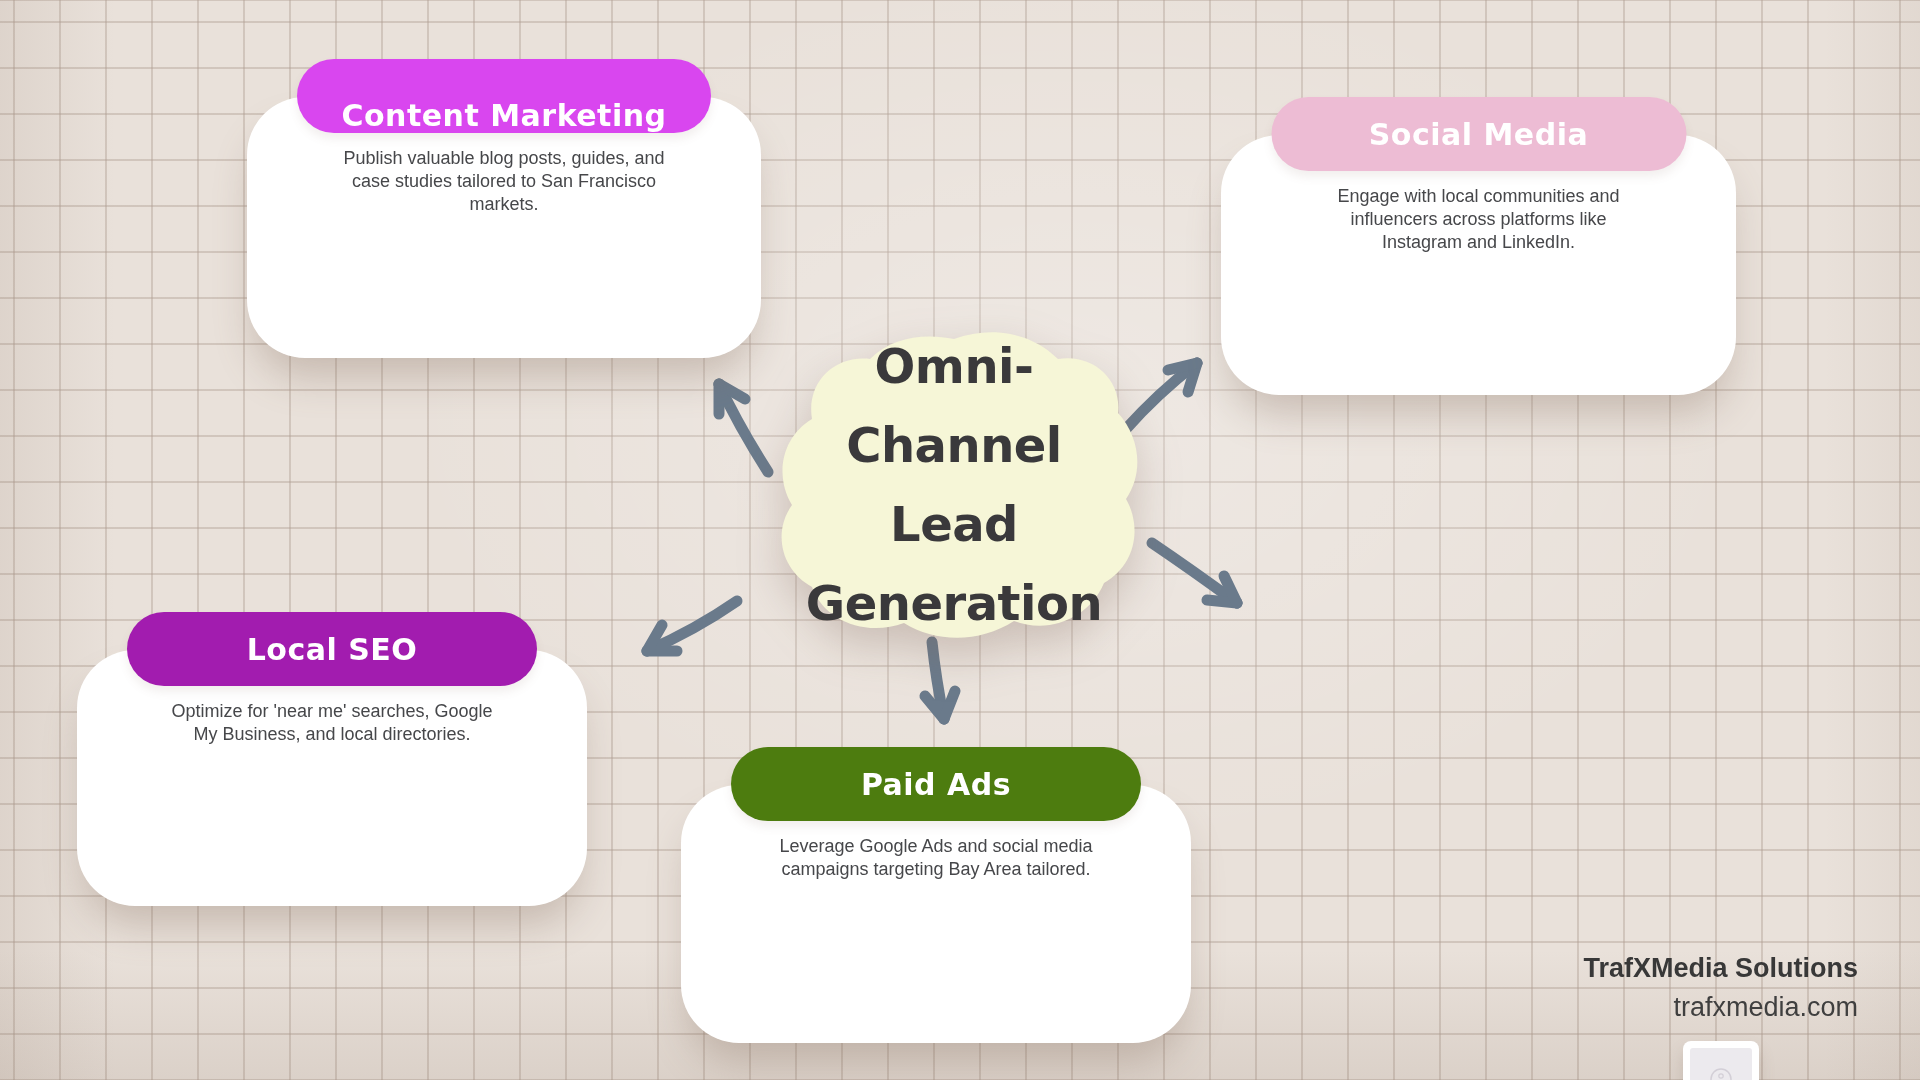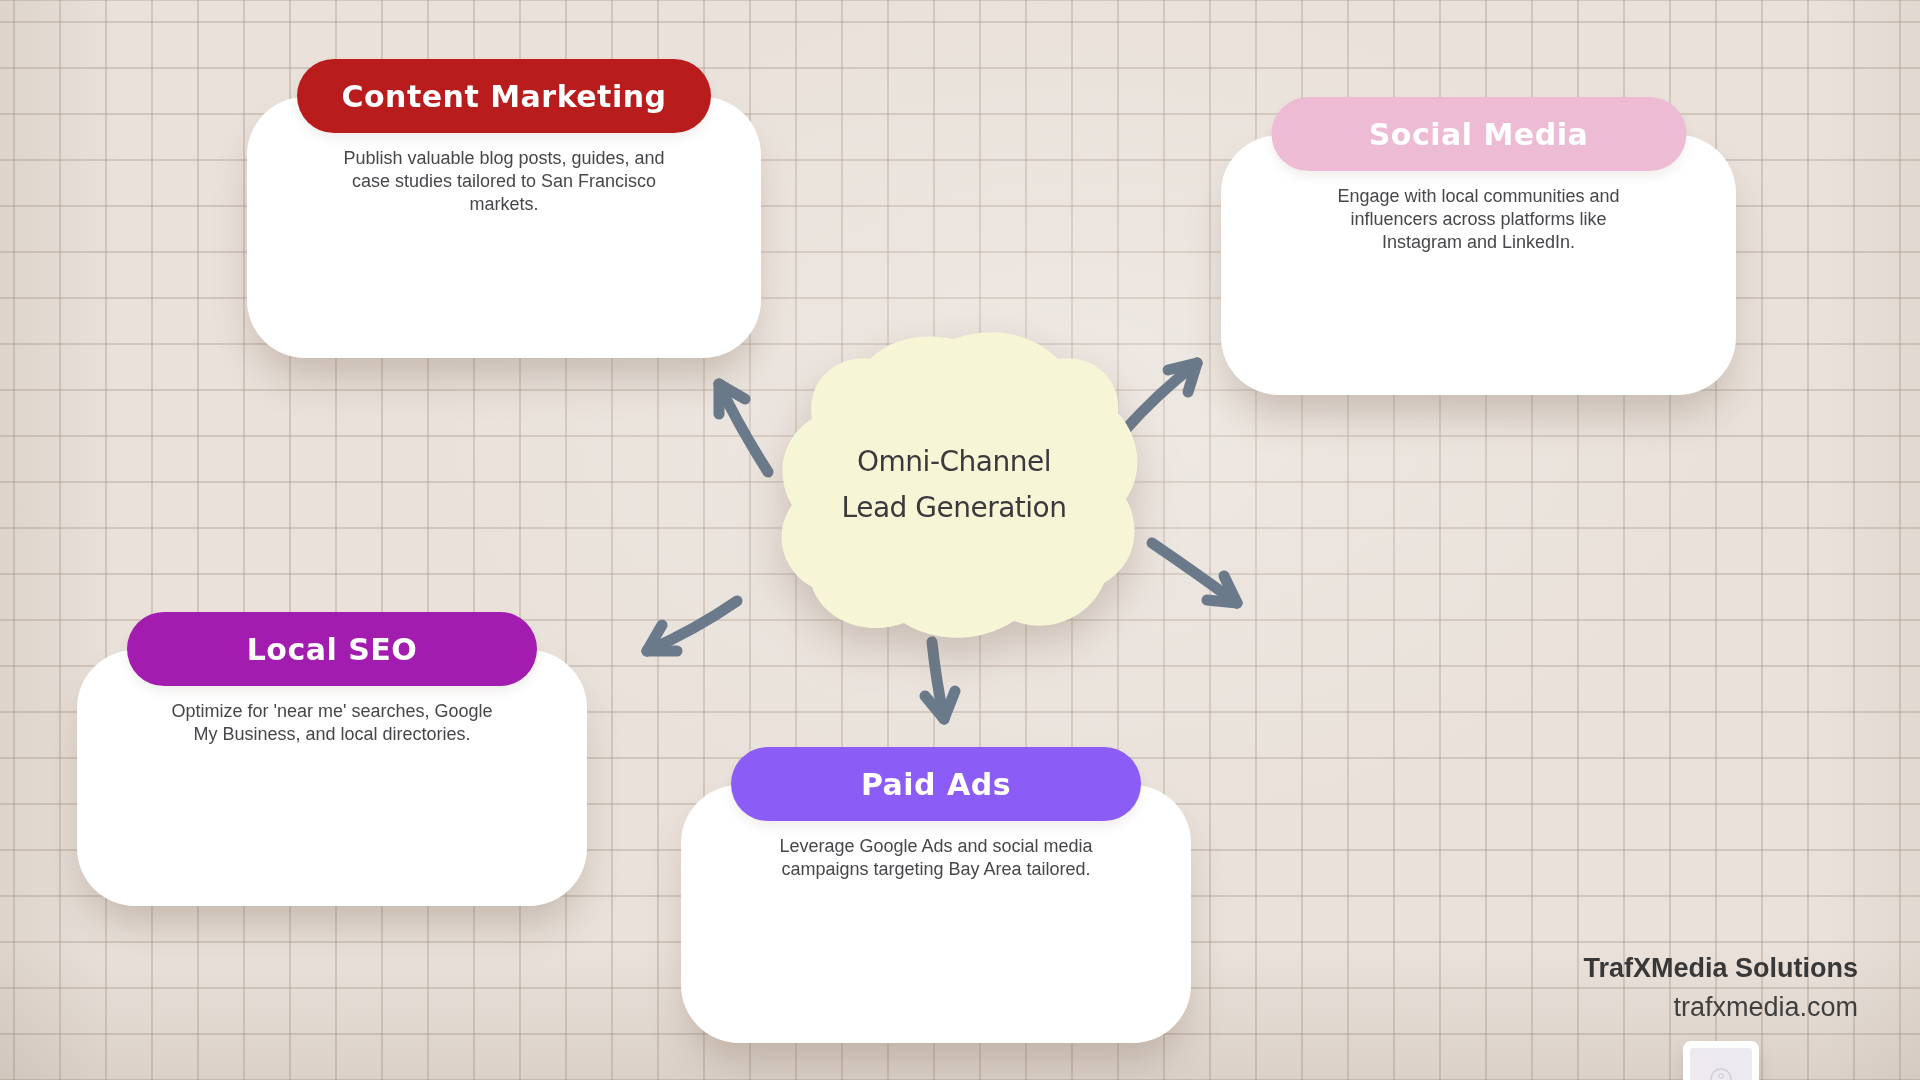--- a/index.html
+++ b/index.html
@@ -43,22 +43,22 @@
   #arrows{ position:absolute; inset:0; z-index:2; pointer-events:none; }
   #arrows g{ fill:none; stroke:#6a7a8b; stroke-width:11; stroke-linecap:round; stroke-linejoin:round; }
   #center-blob-svg{ position:absolute; left:770px; top:325px; z-index:2;
     filter:drop-shadow(0 18px 22px rgba(125,100,85,.30)); }
   #center-title{
     position:absolute; left:770px; top:325px; width:368px; height:320px; z-index:3;
     display:flex; align-items:center; justify-content:center;
   }
   #center-title div{
     white-space:pre-line; text-align:center;
-    font-family:"DejaVu Sans", sans-serif; font-weight:normal;
-    font-size:28px; line-height:1.65; color:#3a393b; letter-spacing:-0.5px;
+    font-family:"DejaVu Sans", sans-serif; font-weight:bold;
+    font-size:48px; line-height:1.65; color:#3a393b; letter-spacing:-0.5px;
   }
   #footer{
     position:absolute; right:62px; top:952px; z-index:2;
     display:flex; flex-direction:column; align-items:center; gap:16px;
   }
   .footer-text{ text-align:right; }
   .footer-company{ font-size:27px; font-weight:bold; color:#383838; line-height:1.2; }
   .footer-site{ font-size:27px; color:#3f3f3f; line-height:1.3; margin-top:6px; }
   .footer-logo{
     width:76px; height:76px; background:#ffffff; border-radius:8px;
@@ -110,21 +110,21 @@
              C 372 202 366 240 334 258 C 320 292 280 310 244 296 C 210 318 166 318 134 298
              C 96 312 54 296 42 262 C 12 246 2 208 22 180 C 4 150 12 112 42 94
              C 36 58 64 30 100 34 C 122 12 154 8 184 14 Z"></path>
   </svg>
   <div id="center-title">
     <div>Omni-Channel
 Lead Generation</div>
   </div>
 
   <div class="card" id="card-content-marketing" style="left:247px; top:97px; width:514px; height:261px;">
-    <div class="pill" style="background-color: #b91c1c;">
+    <div class="pill" style="background-color: #d946ef; align-items: flex-end;">
       <span>Content Marketing</span>
     </div>
     <div class="card-body">Publish valuable blog posts, guides, and
 case studies tailored to San Francisco
 markets.</div>
   </div>
 
   <div class="card" id="card-social-media" style="left:1221px; top:135px; width:515px; height:260px;">
     <div class="pill" style="background-color: rgb(237, 188, 212);">
       <span>Social Media</span>
@@ -136,21 +136,21 @@
 
   <div class="card" id="card-local-seo" style="left:77px; top:650px; width:510px; height:256px;">
     <div class="pill" style="background-color: #a21caf; align-items: center;">
       <span>Local SEO</span>
     </div>
     <div class="card-body">Optimize for 'near me' searches, Google
 My Business, and local directories.</div>
   </div>
 
   <div class="card" id="card-paid-ads" style="left:681px; top:785px; width:510px; height:258px;">
-    <div class="pill" style="background-color: #8b5cf6;">
+    <div class="pill" style="background-color: #4d7c0f;">
       <span>Paid Ads</span>
     </div>
     <div class="card-body">Leverage Google Ads and social media
 campaigns targeting Bay Area tailored.</div>
   </div>
 
 
   <div id="footer">
     <div class="footer-text">
       <div class="footer-company">TrafXMedia Solutions</div>

